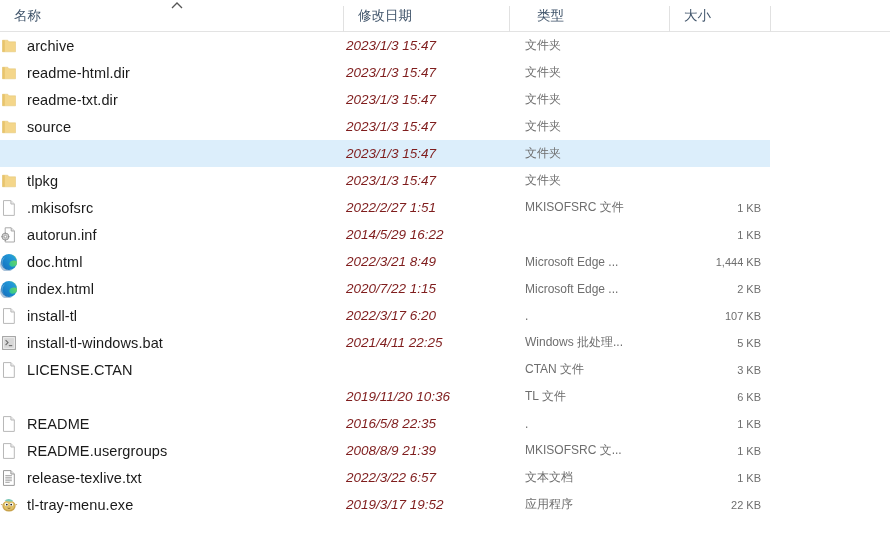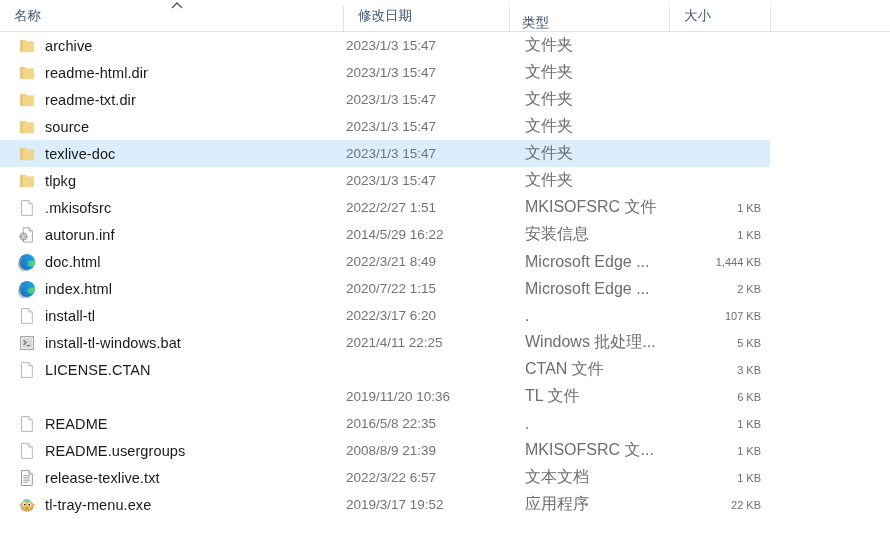--- a/index.html
+++ b/index.html
@@ -73,41 +73,41 @@
   }
   .cell { position: relative; z-index: 1; }
 
   .c-name {
     position: absolute;
     left: 0;
     width: 343px;
     display: flex;
     align-items: center;
     gap: 9px;
-    padding-left: 18px;
   }
   .c-name .nm {
     font-size: 14.5px;
     color: #1a1a1a;
     letter-spacing: .1px;
   }
   .c-date {
     position: absolute;
     left: 343px;
     width: 166px;
     padding-left: 3px;
     font-size: 13.5px;
-    color: #737373;
+    color: #7f1d1d;
+    font-style: italic;
   }
   .c-type {
     position: absolute;
     left: 509px;
     width: 160px;
     padding-left: 16px;
-    font-size: 16px;
+    font-size: 12px;
     color: #6e6e6e;
     overflow: hidden;
     text-overflow: clip;
   }
   .c-size {
     position: absolute;
     left: 669px;
     width: 92px;
     text-align: right;
     font-size: 11px;
@@ -138,21 +138,21 @@
     <div class="col-head" style="left:0px;width:343px;">
       <span class="lbl">名称</span>
     </div>
     <div class="col-sep" style="left:343px;"></div>
 
     <div class="col-head" style="left:344px;width:165px;">
       <span class="lbl">修改日期</span>
     </div>
     <div class="col-sep" style="left:509px;"></div>
 
-    <div class="col-head" style="left:508px;width:159px;align-items:flex-end;">
+    <div class="col-head" style="left:523px;width:159px;">
       <span class="lbl">类型</span>
     </div>
     <div class="col-sep" style="left:669px;"></div>
 
     <div class="col-head" style="left:670px;width:100px;">
       <span class="lbl">大小</span>
     </div>
     <div class="col-sep" style="left:770px;"></div>
   </div>
 
@@ -211,30 +211,20 @@
               <path d="M2.5 3.2 h5.2 l1.3 1.6 h6.5 v10.0 h-13 z" fill="none" stroke="#e3c271" stroke-width=".5"></path>
             </svg>
           </span>
           <span class="nm">source</span>
         </div>
         <div class="cell c-date">2023/1/3 15:47</div>
         <div class="cell c-type">文件夹</div>
         <div class="cell c-size"></div>
       </div>
       <div class="row selected" aria-selected="true">
-        <div class="cell c-name">
-          <span class="icon">
-            <svg viewBox="0 0 18 18" width="18" height="18">
-              <path d="M2.5 3.2 h5.2 l1.3 1.6 h6.5 v10.0 h-13 z" fill="#f4d68a"></path>
-              <rect x="2.5" y="3.2" width="2.3" height="11.6" fill="#e8c46c"></rect>
-              <path d="M2.5 3.2 h5.2 l1.3 1.6 h6.5 v10.0 h-13 z" fill="none" stroke="#e3c271" stroke-width=".5"></path>
-            </svg>
-          </span>
-          <span class="nm">texlive-doc</span>
-        </div>
         <div class="cell c-date">2023/1/3 15:47</div>
         <div class="cell c-type">文件夹</div>
         <div class="cell c-size"></div>
       </div>
       <div class="row">
         <div class="cell c-name">
           <span class="icon">
             <svg viewBox="0 0 18 18" width="18" height="18">
               <path d="M2.5 3.2 h5.2 l1.3 1.6 h6.5 v10.0 h-13 z" fill="#f4d68a"></path>
               <rect x="2.5" y="3.2" width="2.3" height="11.6" fill="#e8c46c"></rect>
@@ -270,21 +260,20 @@
               <circle cx="5.4" cy="10.6" r="3.5" fill="#cfcfcf" stroke="#8f8f8f" stroke-width=".8"></circle>
               <circle cx="5.4" cy="10.6" r="1.3" fill="#ffffff" stroke="#8f8f8f" stroke-width=".7"></circle>
               <g stroke="#8f8f8f" stroke-width="1.1">
                 <path d="M5.4 6.5 v1.2 M5.4 13.5 v1.2 M1.5 10.6 h1.2 M8.1 10.6 h1.2"></path>
               </g>
             </svg>
           </span>
           <span class="nm">autorun.inf</span>
         </div>
         <div class="cell c-date">2014/5/29 16:22</div>
-        <div class="cell c-type">安装信息</div>
         <div class="cell c-size">1 KB</div>
       </div>
       <div class="row">
         <div class="cell c-name">
           <span class="icon">
             <svg viewBox="0 0 18 18" width="18" height="18">
               <defs>
                 <linearGradient id="eg1" x1="0" y1="1" x2="1" y2="0">
                   <stop offset="0" stop-color="#0f6cbd"></stop>
                   <stop offset="1" stop-color="#2aa8e0"></stop>

